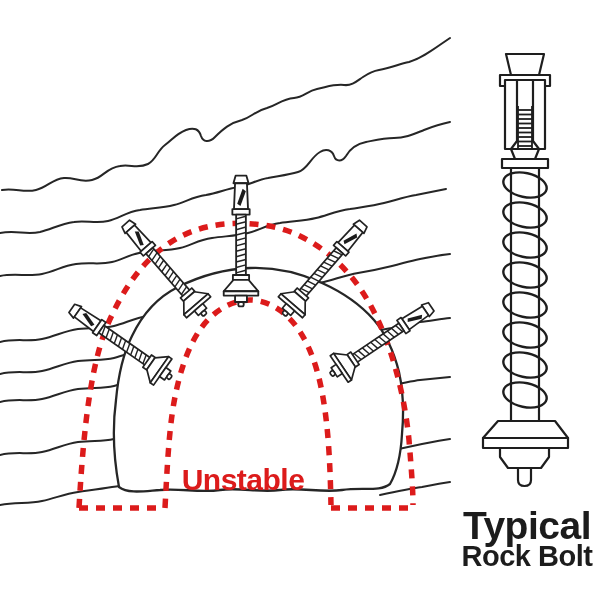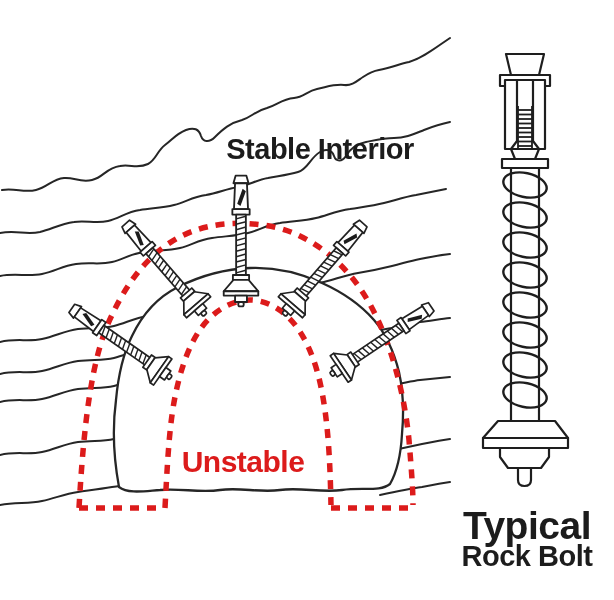--- a/index.html
+++ b/index.html
@@ -8,21 +8,21 @@
     --line:#262626;
     --background:#ffffff;
   }
   html,body{margin:0;padding:0;background:var(--background);}
   #stage{position:relative;width:614px;height:600px;background:var(--background);overflow:hidden;
          font-family:"Liberation Sans",sans-serif;}
   #stage svg{position:absolute;left:0;top:0;}
   .label{position:absolute;font-weight:bold;white-space:nowrap;transform:translateX(-50%);
          line-height:1;letter-spacing:-0.5px;}
   .label.black{color:var(--ink);}
-  .label.red{color:var(--accent-red);}
+  .label.red{color:var(--accent-red);margin-top:18px;}
   .stratum{fill:none;stroke:var(--line);stroke-width:2;stroke-linecap:round;}
   .tunnel{fill:#ffffff;stroke:var(--line);stroke-width:2.3;stroke-linejoin:round;}
   .redline{fill:none;stroke:var(--accent-red);stroke-width:5.5;stroke-dasharray:9 8;stroke-linecap:butt;}
   .bolt-part{fill:#ffffff;stroke:#222222;stroke-width:1.7;stroke-linejoin:round;}
   .bolt-dark{fill:#1c1c1c;stroke:none;}
   .bolt-line{stroke:#222222;stroke-width:1.4;}
   .big-part{fill:#ffffff;stroke:#1e1e1e;stroke-width:2.2;stroke-linejoin:round;}
   .big-line{stroke:#1e1e1e;stroke-width:1.8;}
   .coil{fill:none;stroke:#1e1e1e;stroke-width:2.4;}
 </style>
@@ -121,17 +121,16 @@
       <ellipse class="coil" cx="525" cy="365" rx="22" ry="12" transform="rotate(12 525 365)"></ellipse>
       <ellipse class="coil" cx="525" cy="395" rx="22" ry="12" transform="rotate(12 525 395)"></ellipse>
     </g>
     <polygon class="big-part" points="498,421 555,421 568,438 483,438"></polygon>
     <rect class="big-part" x="483" y="438" width="85" height="10"></rect>
     <polygon class="big-part" points="500,448 549,448 549,457 541,468 508,468 500,457"></polygon>
     <path class="big-part" d="M 518,468 L 531,468 L 531,480 Q 531,486 524.5,486 Q 518,486 518,480 Z"></path>
   </g>
 </svg>
 
-  <div class="label black" style="left:320px;top:135px;font-size:29px;">Stable Interior</div>
   <div class="label red" style="left:243px;top:447px;font-size:30px;">Unstable</div>
   <div class="label black" style="left:527px;top:506px;font-size:39px;text-align:center;">Typical</div>
   <div class="label black" style="left:527px;top:542px;font-size:29px;">Rock Bolt</div>
 </div>
 
 </body></html>

